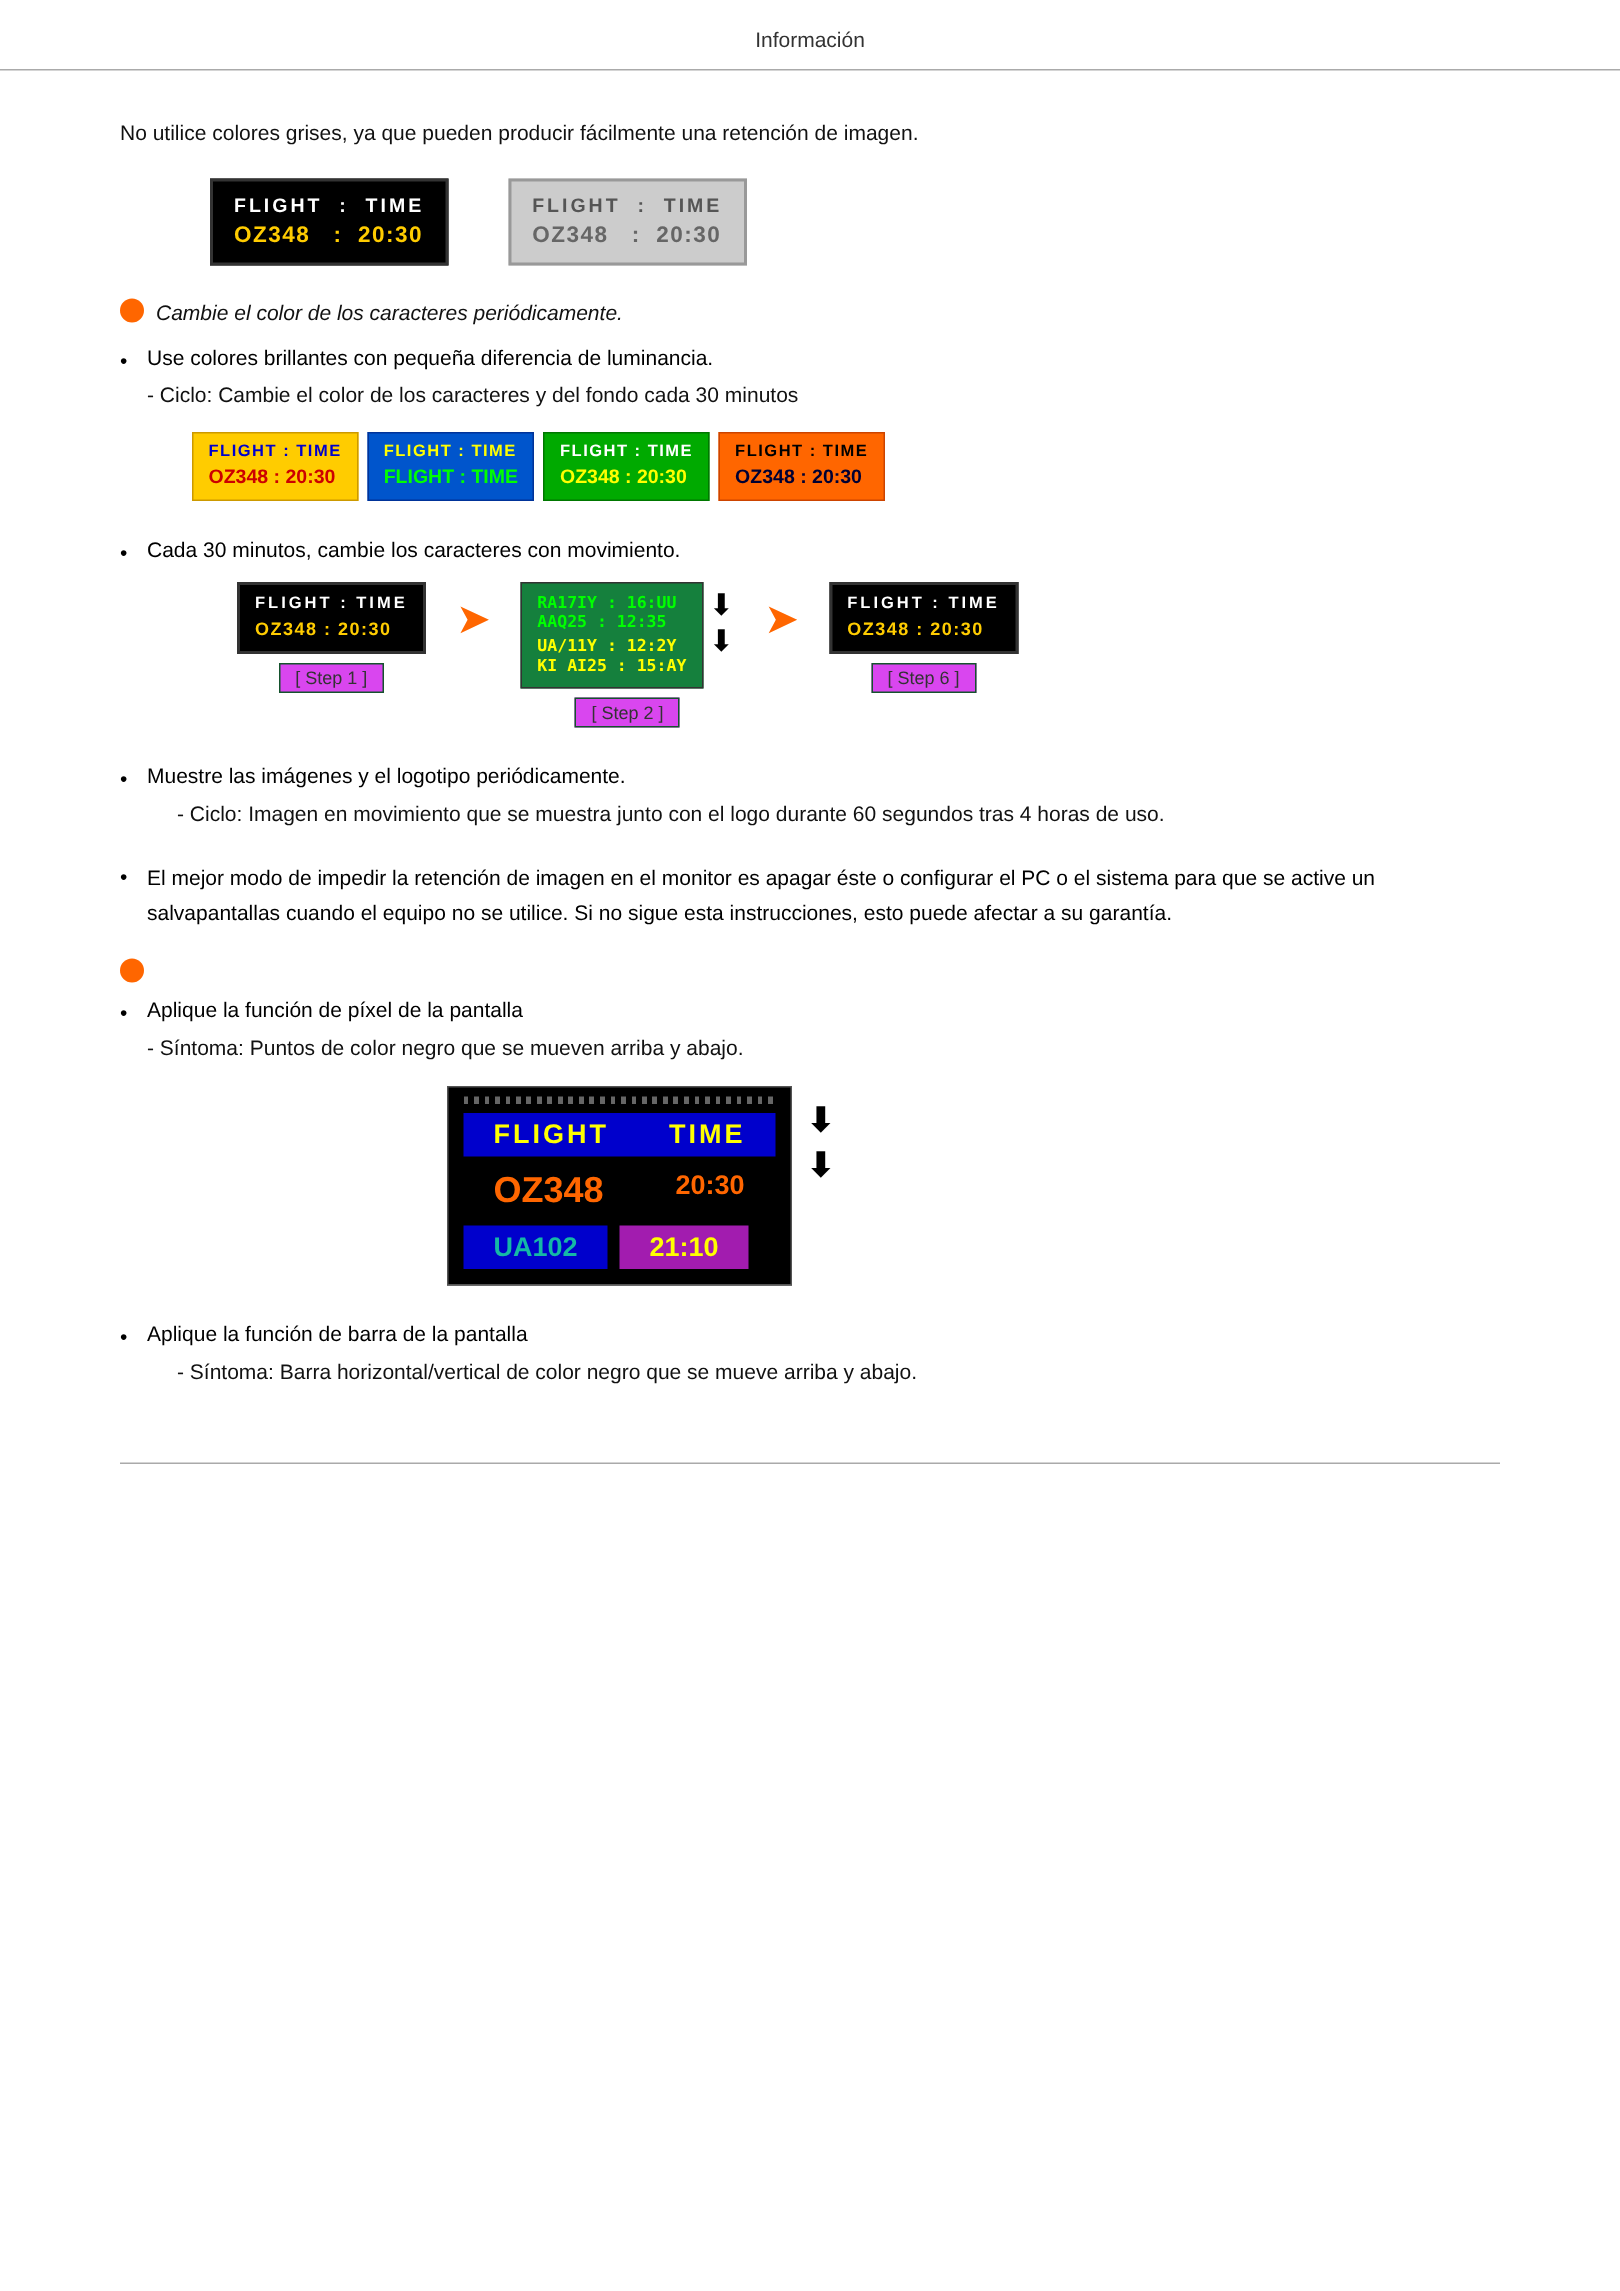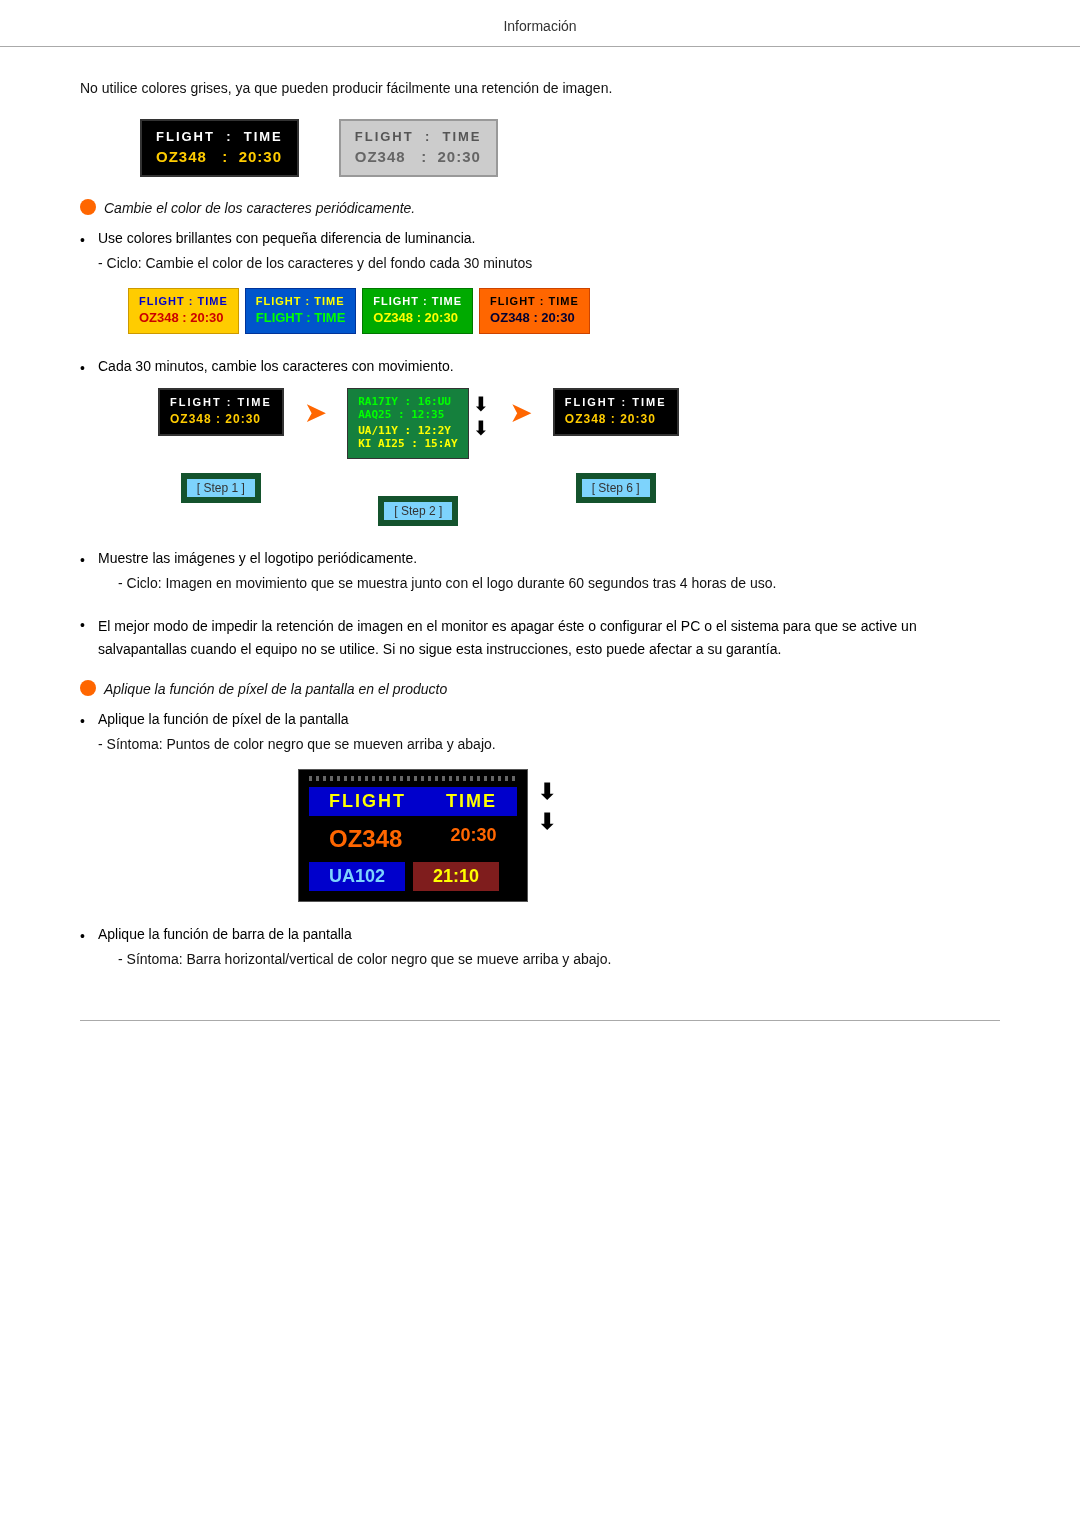--- a/index.html
+++ b/index.html
@@ -230,24 +230,23 @@
     .step-item {
       display: flex;
       flex-direction: column;
       align-items: center;
       gap: 6px;
     }
 
     .step-label {
       font-size: 12px;
       color: #333;
-      border: 6px solid #14532d;
+      border: 1px solid #14532d;
       padding: 2px 10px;
-      background: #7dd3fc;
-      margin-top: 31px;
+      background: #d946ef;
     }
 
     .arrow-right {
       font-size: 28px;
       color: #ff6600;
       margin-top: 10px;
     }
 
     
     .board-scrambled {
@@ -409,21 +408,20 @@
 
   <div class="bullet-item" style="margin-top:10px;">
     <div class="bullet-dot">•</div>
     <div class="bullet-content">
       <div style="line-height:1.7;">El mejor modo de impedir la retención de imagen en el monitor es apagar éste o configurar el PC o el sistema para que se active un salvapantallas cuando el equipo no se utilice. Si no sigue esta instrucciones, esto puede afectar a su garantía.</div>
     </div>
   </div>
 
   <div class="orange-bullet" style="margin-top:16px;">
     <div class="orange-circle"></div>
-    <div class="italic-text">Aplique la función de píxel de la pantalla en el producto</div>
   </div>
 
   <div class="bullet-item">
     <div class="bullet-dot">•</div>
     <div class="bullet-content">
       <div>Aplique la función de píxel de la pantalla</div>
       <div class="sub-text">- Síntoma: Puntos de color negro que se mueven arriba y abajo.</div>
 
       <div class="pixel-board-container">
         <div style="background:#000; padding: 6px 10px 10px 10px; border: 1px solid #555; position: relative;">
@@ -436,22 +434,22 @@
             <div style="background:#0000cc; color:#ffff00; font-size:18px; font-weight:bold; padding:4px 20px; letter-spacing:2px;">FLIGHT</div>
             <div style="background:#0000cc; color:#ffff00; font-size:18px; font-weight:bold; padding:4px 20px; letter-spacing:2px;">TIME</div>
           </div>
 
           <div style="display:flex; gap:8px; margin-bottom:5px;">
             <div style="color:#ff6600; font-size:24px; font-weight:bold; padding:4px 20px;">OZ348</div>
             <div style="color:#ff6600; font-size:18px; font-weight:bold; padding:4px 20px;">20:30</div>
           </div>
 
           <div style="display:flex; gap:8px;">
-            <div style="background:#0000cc; color:#7dd3fc; font-size:18px; font-weight:bold; padding:4px 20px;">UA102</div>
-            <div style="background:#7f1d1d; color:#ffff00; font-size:18px; font-weight:bold; padding:4px 20px;">21:10</div>
+            <div style="background:#0000cc; color:#14b8a6; font-size:18px; font-weight:bold; padding:4px 20px;">UA102</div>
+            <div style="background:#a21caf; color:#ffff00; font-size:18px; font-weight:bold; padding:4px 20px;">21:10</div>
           </div>
         </div>
 
         <div style="display:flex; flex-direction:column; gap:4px; margin-top:10px; margin-left:4px;">
           <span style="font-size:22px; color:#000; font-weight:bold;">⬇</span>
           <span style="font-size:22px; color:#000; font-weight:bold;">⬇</span>
         </div>
       </div>
     </div>
   </div>

